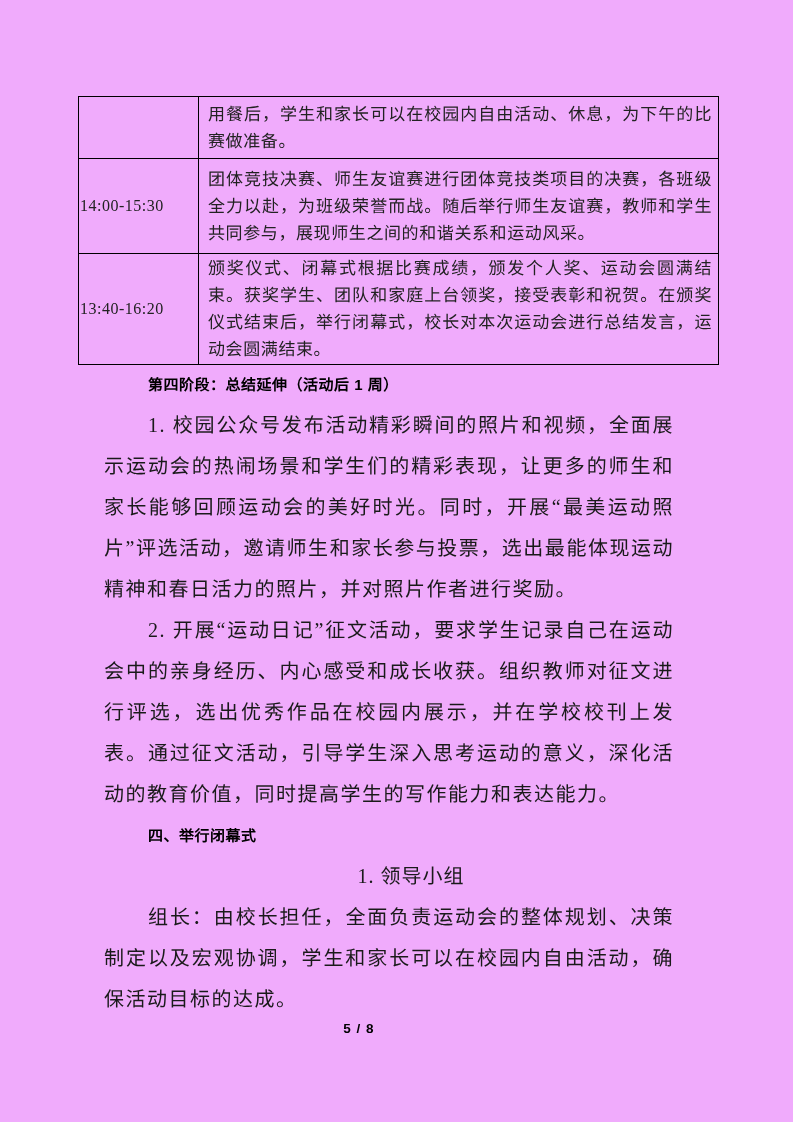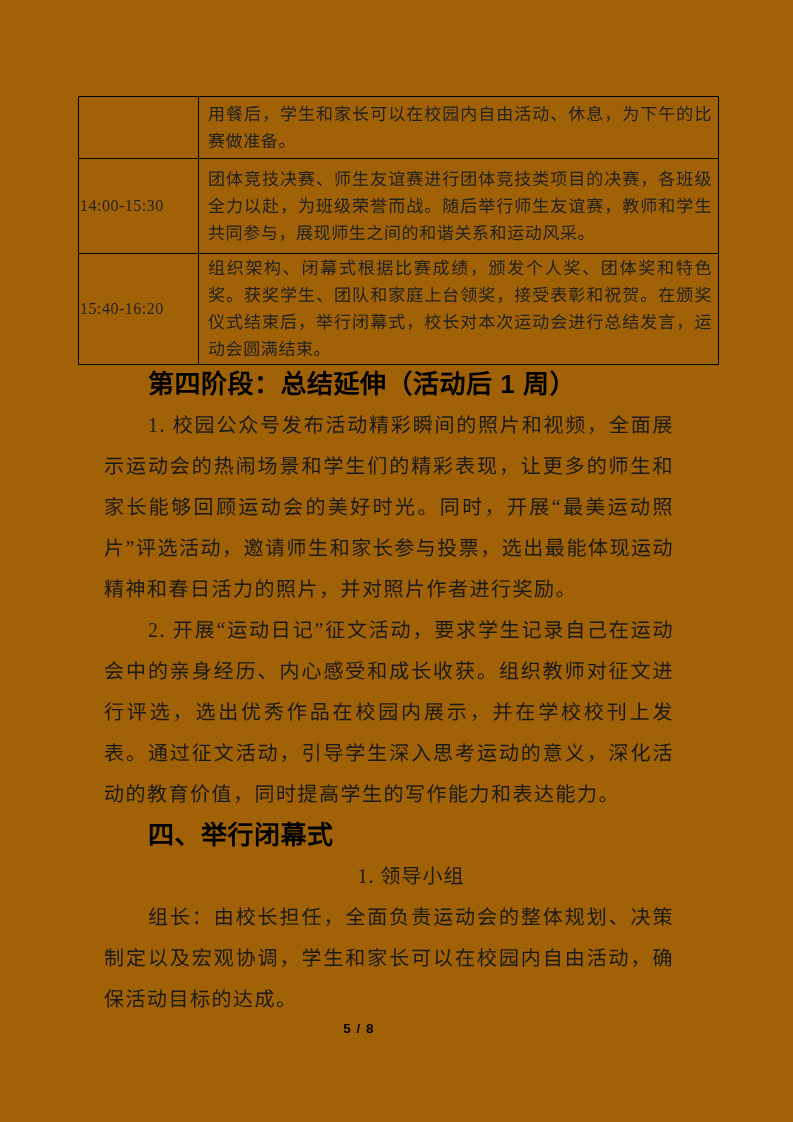--- a/index.html
+++ b/index.html
@@ -4,21 +4,21 @@
 <style>
   html, body {
     margin: 0;
     padding: 0;
     background: #ffffff;
   }
   .page {
     position: relative;
     width: 793px;
     height: 1122px;
-    background: #a16207;
+    background: #f0abfc;
     overflow: hidden;
     color: #111111;
     font-family: "Liberation Serif", "DejaVu Serif", serif;
     text-decoration: underline;
   }
 
   
   table.schedule-table {
     position: absolute;
     left: 78px;
@@ -58,21 +58,21 @@
     top: 364px;
     width: 570px;
   }
   .body-text p,
   .body-text h2 {
     margin: 0;
     padding: 0;
   }
   .heading {
     font-family: "Liberation Sans", "DejaVu Sans", sans-serif;
-    font-size: 26px;
+    font-size: 15px;
     font-weight: 700;
     color: #000000;
     line-height: 41px;
     text-indent: 44px;
     letter-spacing: 0.5px;
   }
   .body-para {
     font-family: "Liberation Serif", "DejaVu Serif", serif;
     font-size: 20px;
     color: #1a1a1a;
@@ -118,22 +118,22 @@
     <tbody>
       <tr class="row-1">
         <td class="time-cell"></td>
         <td class="desc-cell">用餐后，学生和家长可以在校园内自由活动、休息，为下午的比赛做准备。</td>
       </tr>
       <tr class="row-2">
         <td class="time-cell">14:00-15:30</td>
         <td class="desc-cell">团体竞技决赛、师生友谊赛进行团体竞技类项目的决赛，各班级全力以赴，为班级荣誉而战。随后举行师生友谊赛，教师和学生共同参与，展现师生之间的和谐关系和运动风采。</td>
       </tr>
       <tr class="row-3">
-        <td class="time-cell">15:40-16:20</td>
-        <td class="desc-cell">组织架构、闭幕式根据比赛成绩，颁发个人奖、团体奖和特色奖。获奖学生、团队和家庭上台领奖，接受表彰和祝贺。在颁奖仪式结束后，举行闭幕式，校长对本次运动会进行总结发言，运动会圆满结束。</td>
+        <td class="time-cell">13:40-16:20</td>
+        <td class="desc-cell">颁奖仪式、闭幕式根据比赛成绩，颁发个人奖、运动会圆满结束。获奖学生、团队和家庭上台领奖，接受表彰和祝贺。在颁奖仪式结束后，举行闭幕式，校长对本次运动会进行总结发言，运动会圆满结束。</td>
       </tr>
     </tbody>
   </table>
 
   <div class="body-text">
     <h2 class="heading">第四阶段：总结延伸（活动后 1 周）</h2>
     <p class="body-para">1. 校园公众号发布活动精彩瞬间的照片和视频，全面展示运动会的热闹场景和学生们的精彩表现，让更多的师生和家长能够回顾运动会的美好时光。同时，开展“最美运动照片”评选活动，邀请师生和家长参与投票，选出最能体现运动精神和春日活力的照片，并对照片作者进行奖励。</p>
     <p class="body-para">2. 开展“运动日记”征文活动，要求学生记录自己在运动会中的亲身经历、内心感受和成长收获。组织教师对征文进行评选，选出优秀作品在校园内展示，并在学校校刊上发表。通过征文活动，引导学生深入思考运动的意义，深化活动的教育价值，同时提高学生的写作能力和表达能力。</p>
     <h2 class="heading">四、举行闭幕式</h2>
     <p class="sub-heading">1. 领导小组</p>

